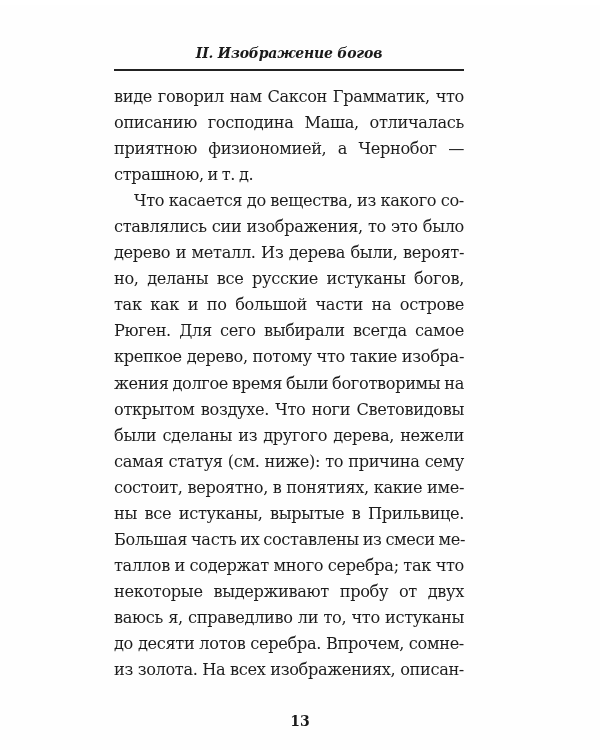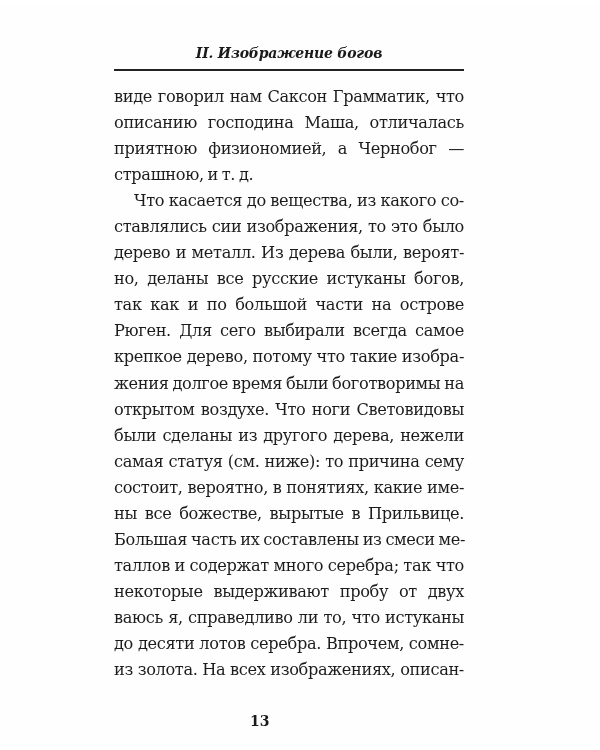--- a/index.html
+++ b/index.html
@@ -49,21 +49,21 @@
     letter-spacing: -0.35px;
     word-spacing: -1px;
     color: #1c1c1c;
   }
   .line.last { text-align-last: left; }
   .line.indent { padding-left: 20px; }
   .page-number {
     position: absolute;
     left: 250px; width: 100px;
     top: 708px;
-    text-align: left;
+    text-align: center;
     font-family: "DejaVu Serif", serif;
     font-weight: bold;
     font-size: 14px;
     color: #1a1a1a;
   }
 </style>
 </head>
 <body>
 
 <div class="page">
@@ -82,21 +82,21 @@
     <div class="line">дерево и металл. Из дерева были, вероят-</div>
     <div class="line">но, деланы все русские истуканы богов,</div>
     <div class="line">так как и по большой части на острове</div>
     <div class="line">Рюген. Для сего выбирали всегда самое</div>
     <div class="line">крепкое дерево, потому что такие изобра-</div>
     <div class="line">жения долгое время были боготворимы на</div>
     <div class="line">открытом воздухе. Что ноги Световидовы</div>
     <div class="line">были сделаны из другого дерева, нежели</div>
     <div class="line">самая статуя (см. ниже): то причина сему</div>
     <div class="line">состоит, вероятно, в понятиях, какие име-</div>
-    <div class="line">ны все божестве, вырытые в Прильвице.</div>
+    <div class="line">ны все истуканы, вырытые в Прильвице.</div>
     <div class="line">Большая часть их составлены из смеси ме-</div>
     <div class="line">таллов и содержат много серебра; так что</div>
     <div class="line">некоторые выдерживают пробу от двух</div>
     <div class="line">ваюсь я, справедливо ли то, что истуканы</div>
     <div class="line">до десяти лотов серебра. Впрочем, сомне-</div>
     <div class="line">из золота. На всех изображениях, описан-</div>
 
   </div>
 
   <div class="page-number">13</div>

